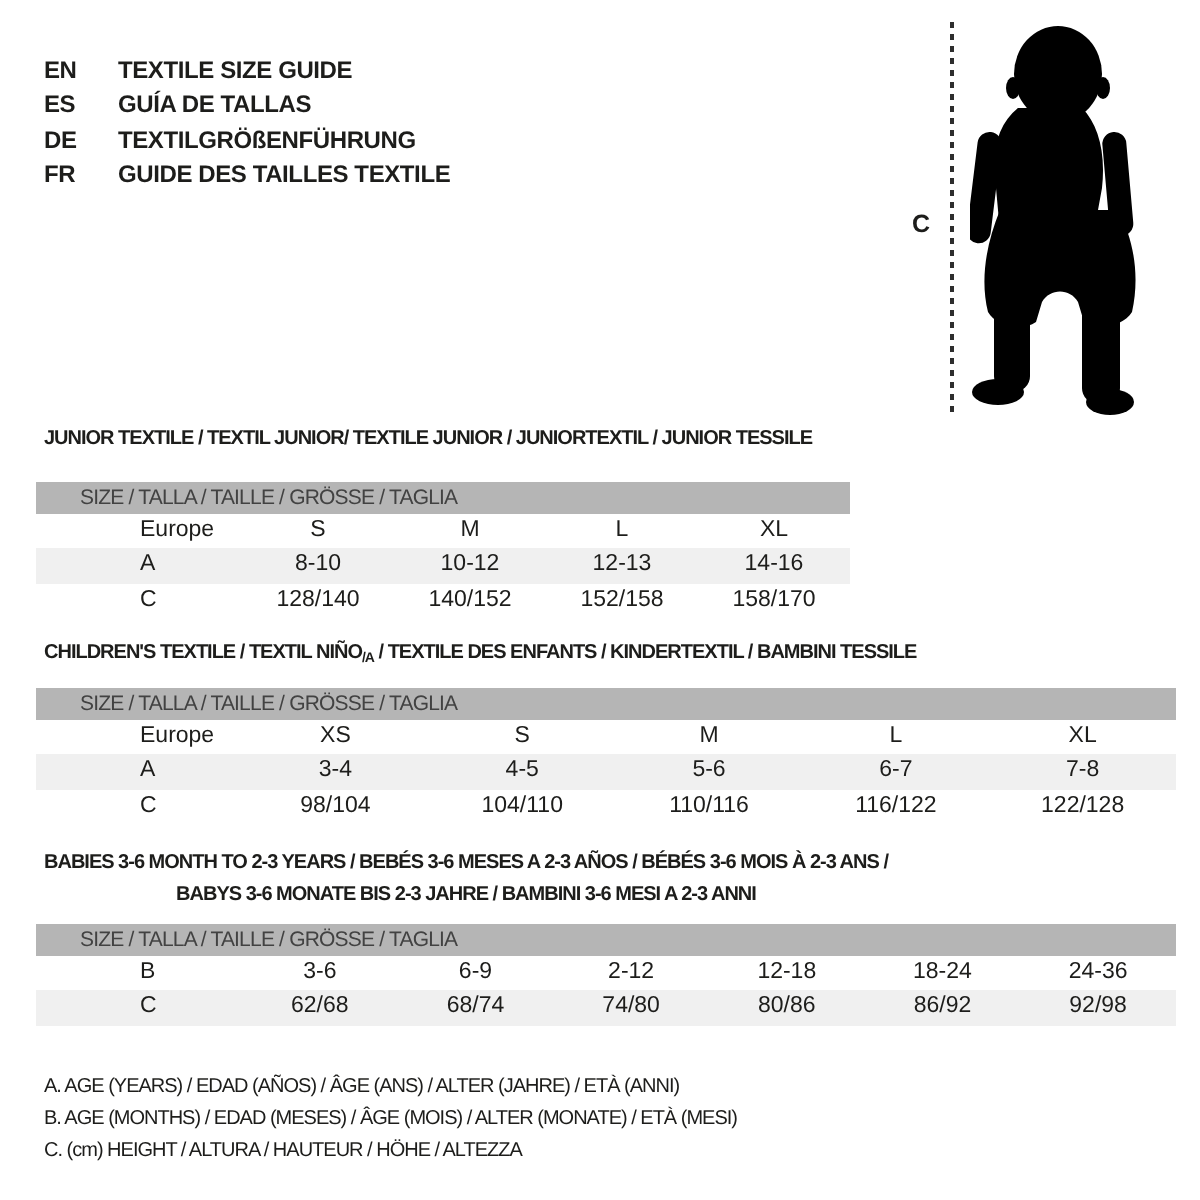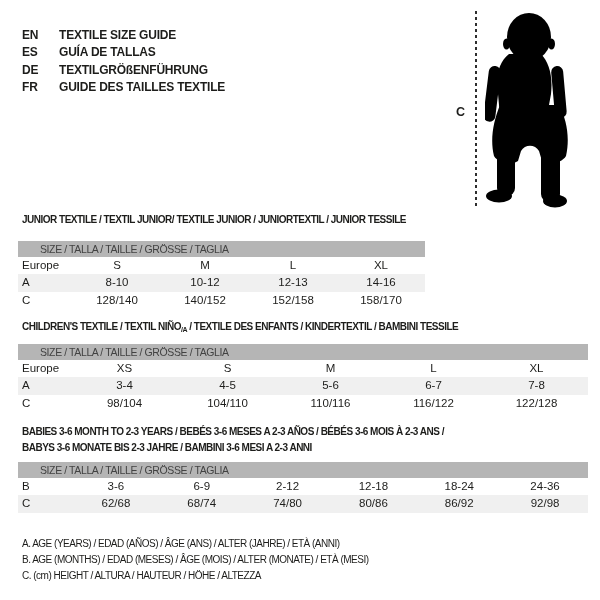--- a/index.html
+++ b/index.html
@@ -29,35 +29,35 @@
   }
   .baby{position:absolute;left:485px;top:10px;width:90px;height:198px;}
   
   .tbl-title{
     position:absolute;left:22px;
     font-weight:700;font-size:10px;letter-spacing:-0.5px;
     white-space:nowrap;line-height:16px;
   }
   .t1-title{top:212px;}
   .t2-title{top:319px;}
-  .t3-title{top:424px;}
+  .t3-title{top:424px;text-align:center;}
   .sub{font-size:7px;vertical-align:-2px;}
   .tbl{position:absolute;left:18px;font-size:11.5px;}
   .t1{top:241px;width:407px;}
   .t2{top:344px;width:570px;}
   .t3{top:462px;width:570px;}
   .tbl-head{
     height:16px;line-height:16px;background:var(--bar);
     color:#424242;font-size:10.5px;letter-spacing:-0.4px;
     padding-left:22px;white-space:nowrap;
   }
   .row{display:flex;height:17.3px;line-height:17.3px;}
   .row.shaded{background:var(--shade);}
   .cell{overflow:hidden;white-space:nowrap;}
-  .cell.label{width:55px;padding-left:4px;}
+  .cell.label{width:55px;padding-left:4px;margin-left:48px;}
   .cell.val{flex:1;text-align:center;}
   
   .notes{position:absolute;left:22px;top:536px;}
   .note{font-weight:400;font-size:10px;letter-spacing:-0.5px;line-height:16.2px;white-space:nowrap;}
 </style>
 </head>
 <body>
 
 <div class="lang-list">
   <div class="lang-row">

